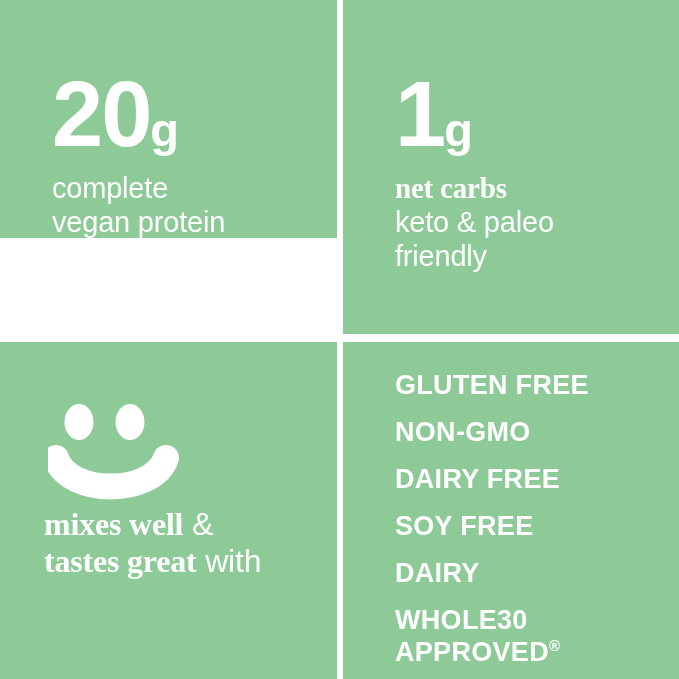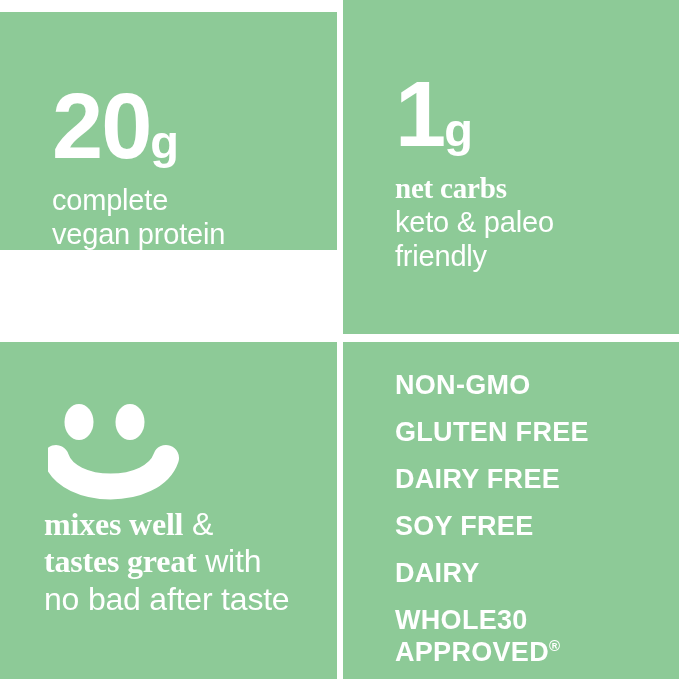--- a/index.html
+++ b/index.html
@@ -20,21 +20,21 @@
     overflow: hidden;
     box-sizing: border-box;
   }
 
   .quadrant {
     position: absolute;
     background: #8dca97;
     box-sizing: border-box;
     overflow: hidden;
   }
-  .q-tl { left: 0;     top: 12px;     width: 337px; height: 238px; }
+  .q-tl { left: 0;     top: 0;     width: 337px; height: 238px; }
   .q-tr { left: 343px; top: 0;     width: 336px; height: 334px; }
   .q-bl { left: 0;     top: 342px; width: 337px; height: 337px; }
   .q-br { left: 343px; top: 342px; width: 336px; height: 337px; }
 
   
   .stat-line {
     position: absolute;
     color: #ffffff;
     white-space: nowrap;
     line-height: 1;
@@ -124,28 +124,27 @@
 
   <div class="quadrant q-bl">
     <svg class="smiley" viewBox="0 0 148 100" aria-hidden="true">
       <ellipse cx="31" cy="22" rx="14.5" ry="18" fill="#ffffff"></ellipse>
       <ellipse cx="82" cy="22" rx="14.5" ry="18" fill="#ffffff"></ellipse>
       <path d="M8 58 C 20 96, 105 96, 118 58" fill="none" stroke="#ffffff" stroke-width="26" stroke-linecap="round"></path>
     </svg>
     <div class="sub-block" style="left:44px; top:164px; font-size:32px;">
       <div><span class="b">mixes well</span><span> &amp;</span></div>
       <div><span class="b">tastes great</span><span> with</span></div>
-      <div>no bad after taste</div>
     </div>
   </div>
 
   <div class="quadrant q-br">
     <ul class="cert-list" id="cert-list">
+        <li><span>GLUTEN FREE</span></li>
         <li><span>NON-GMO</span></li>
-        <li><span>GLUTEN FREE</span></li>
         <li><span>DAIRY FREE</span></li>
         <li><span>SOY FREE</span></li>
         <li><span>DAIRY</span></li>
         <li class="tight"><span>WHOLE30</span></li>
         <li><span>APPROVED</span><span class="reg-mark">®</span></li>
       </ul>
   </div>
 
 </div>
 

